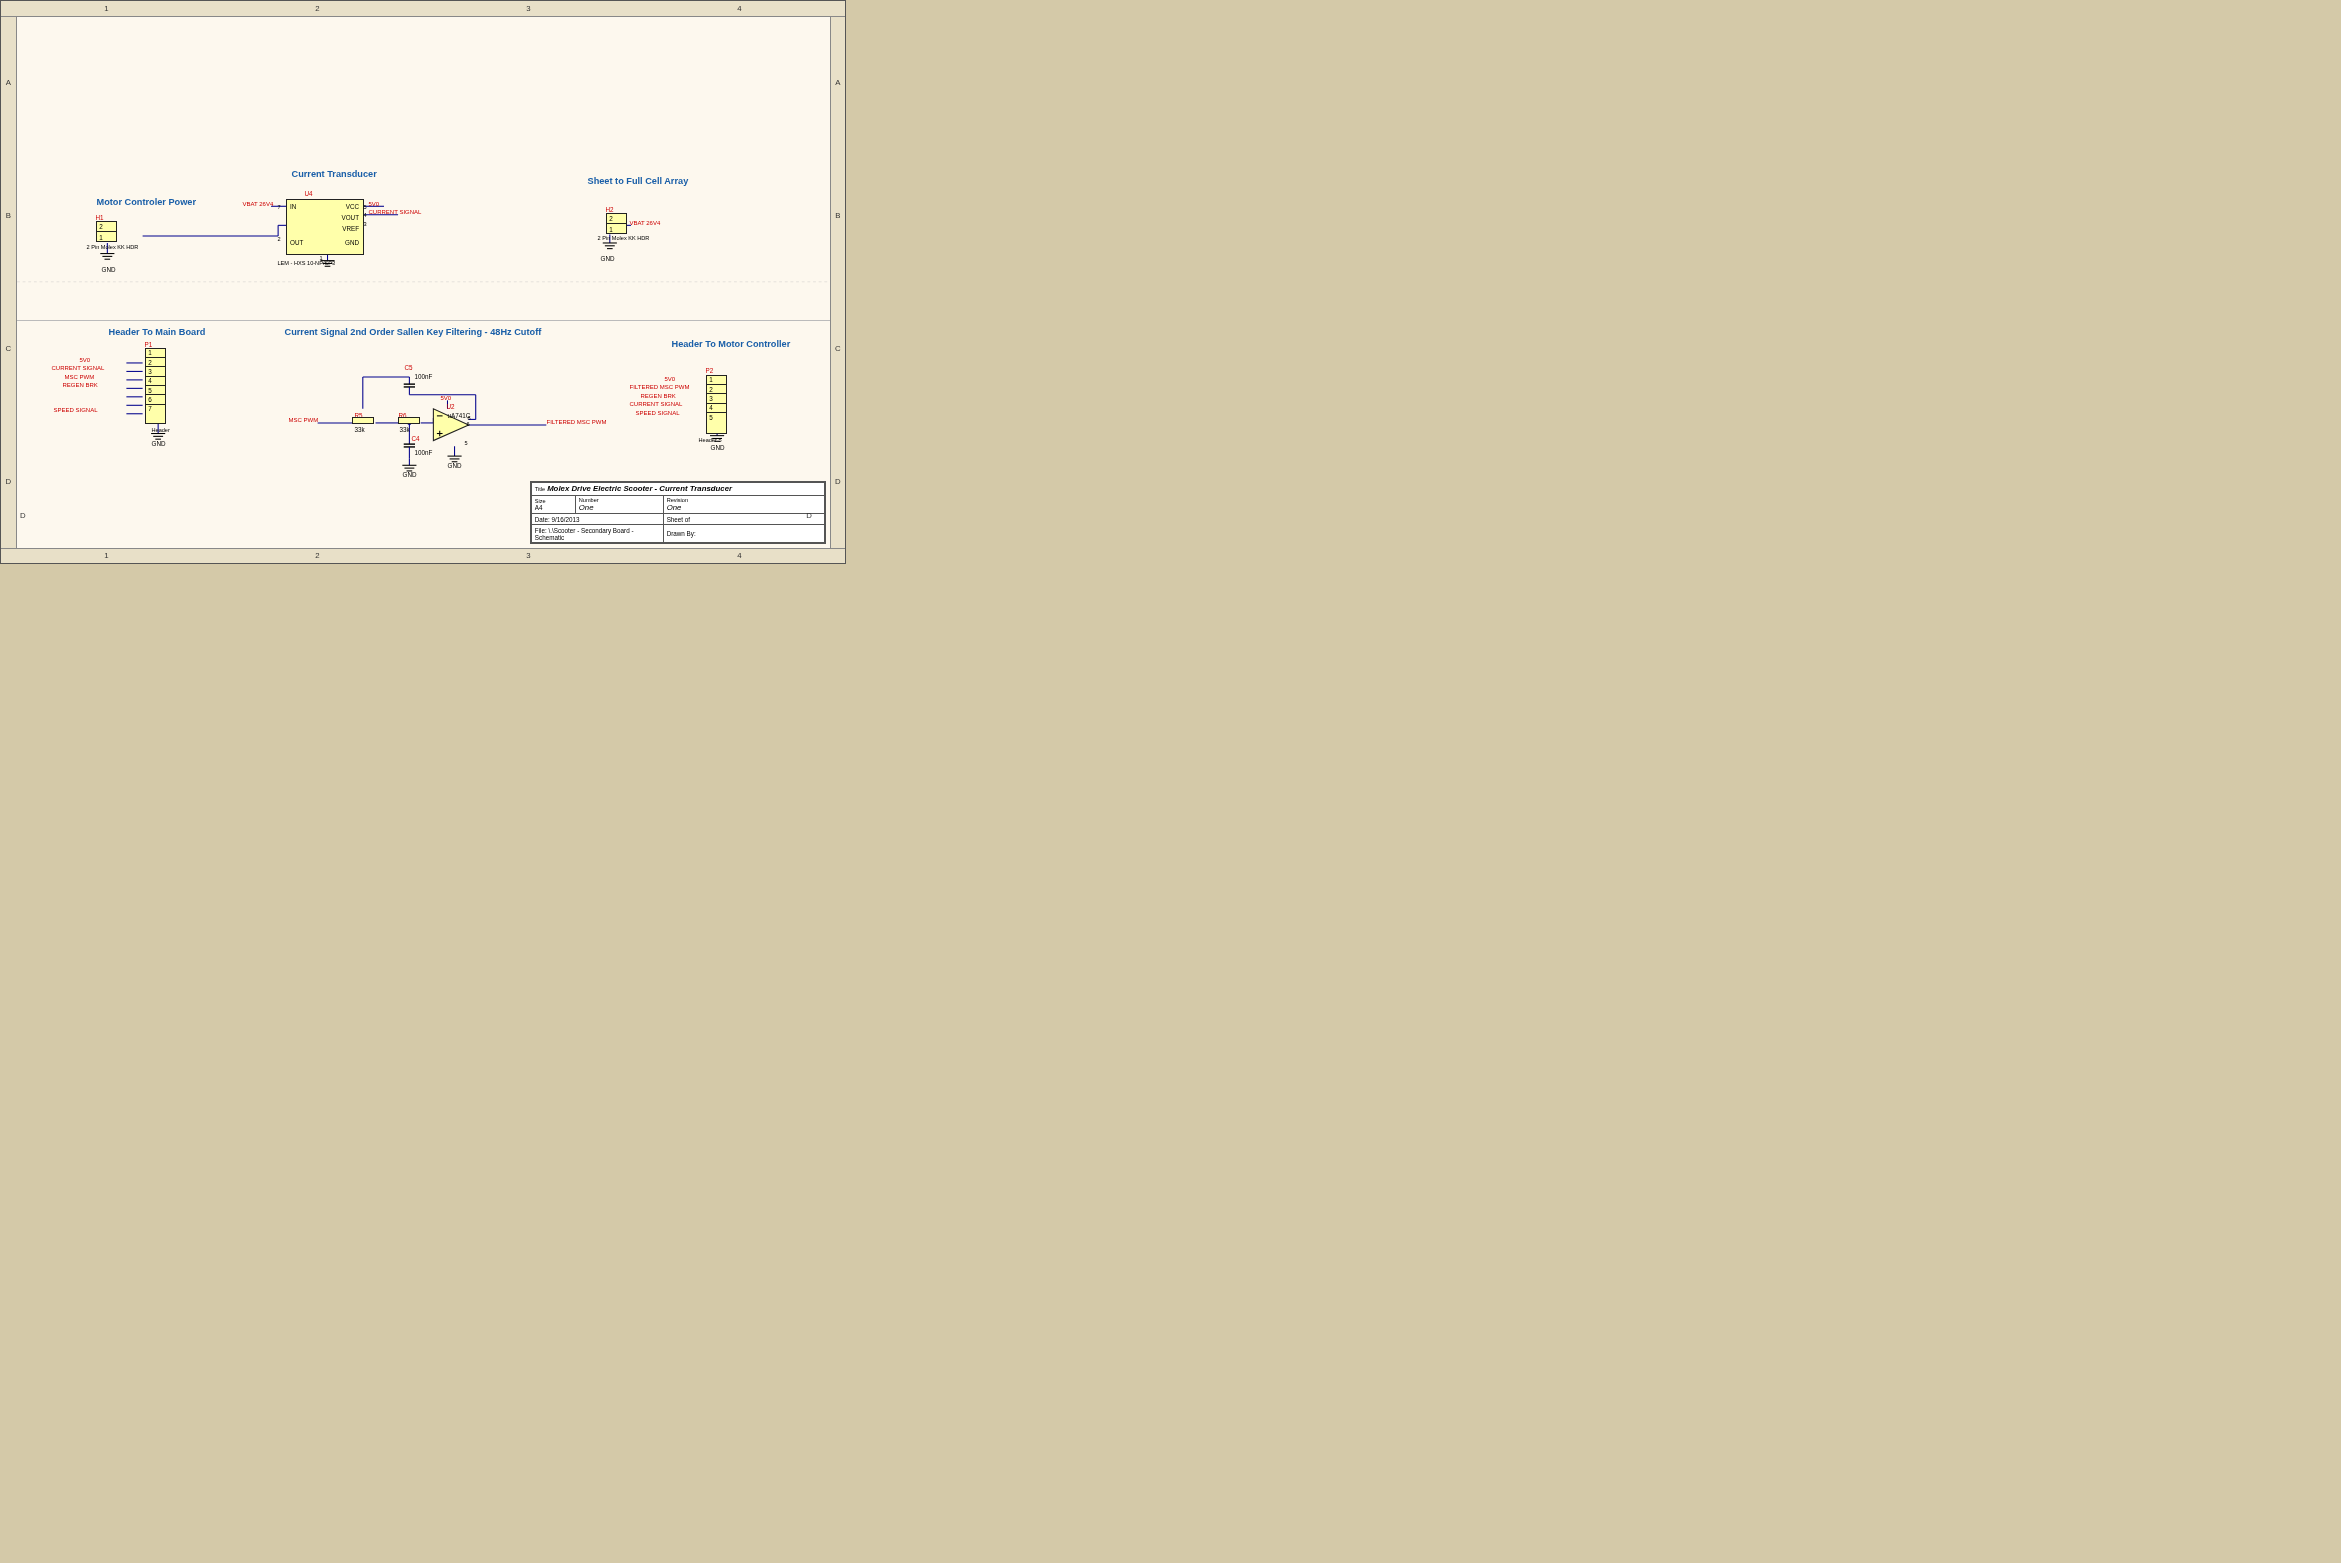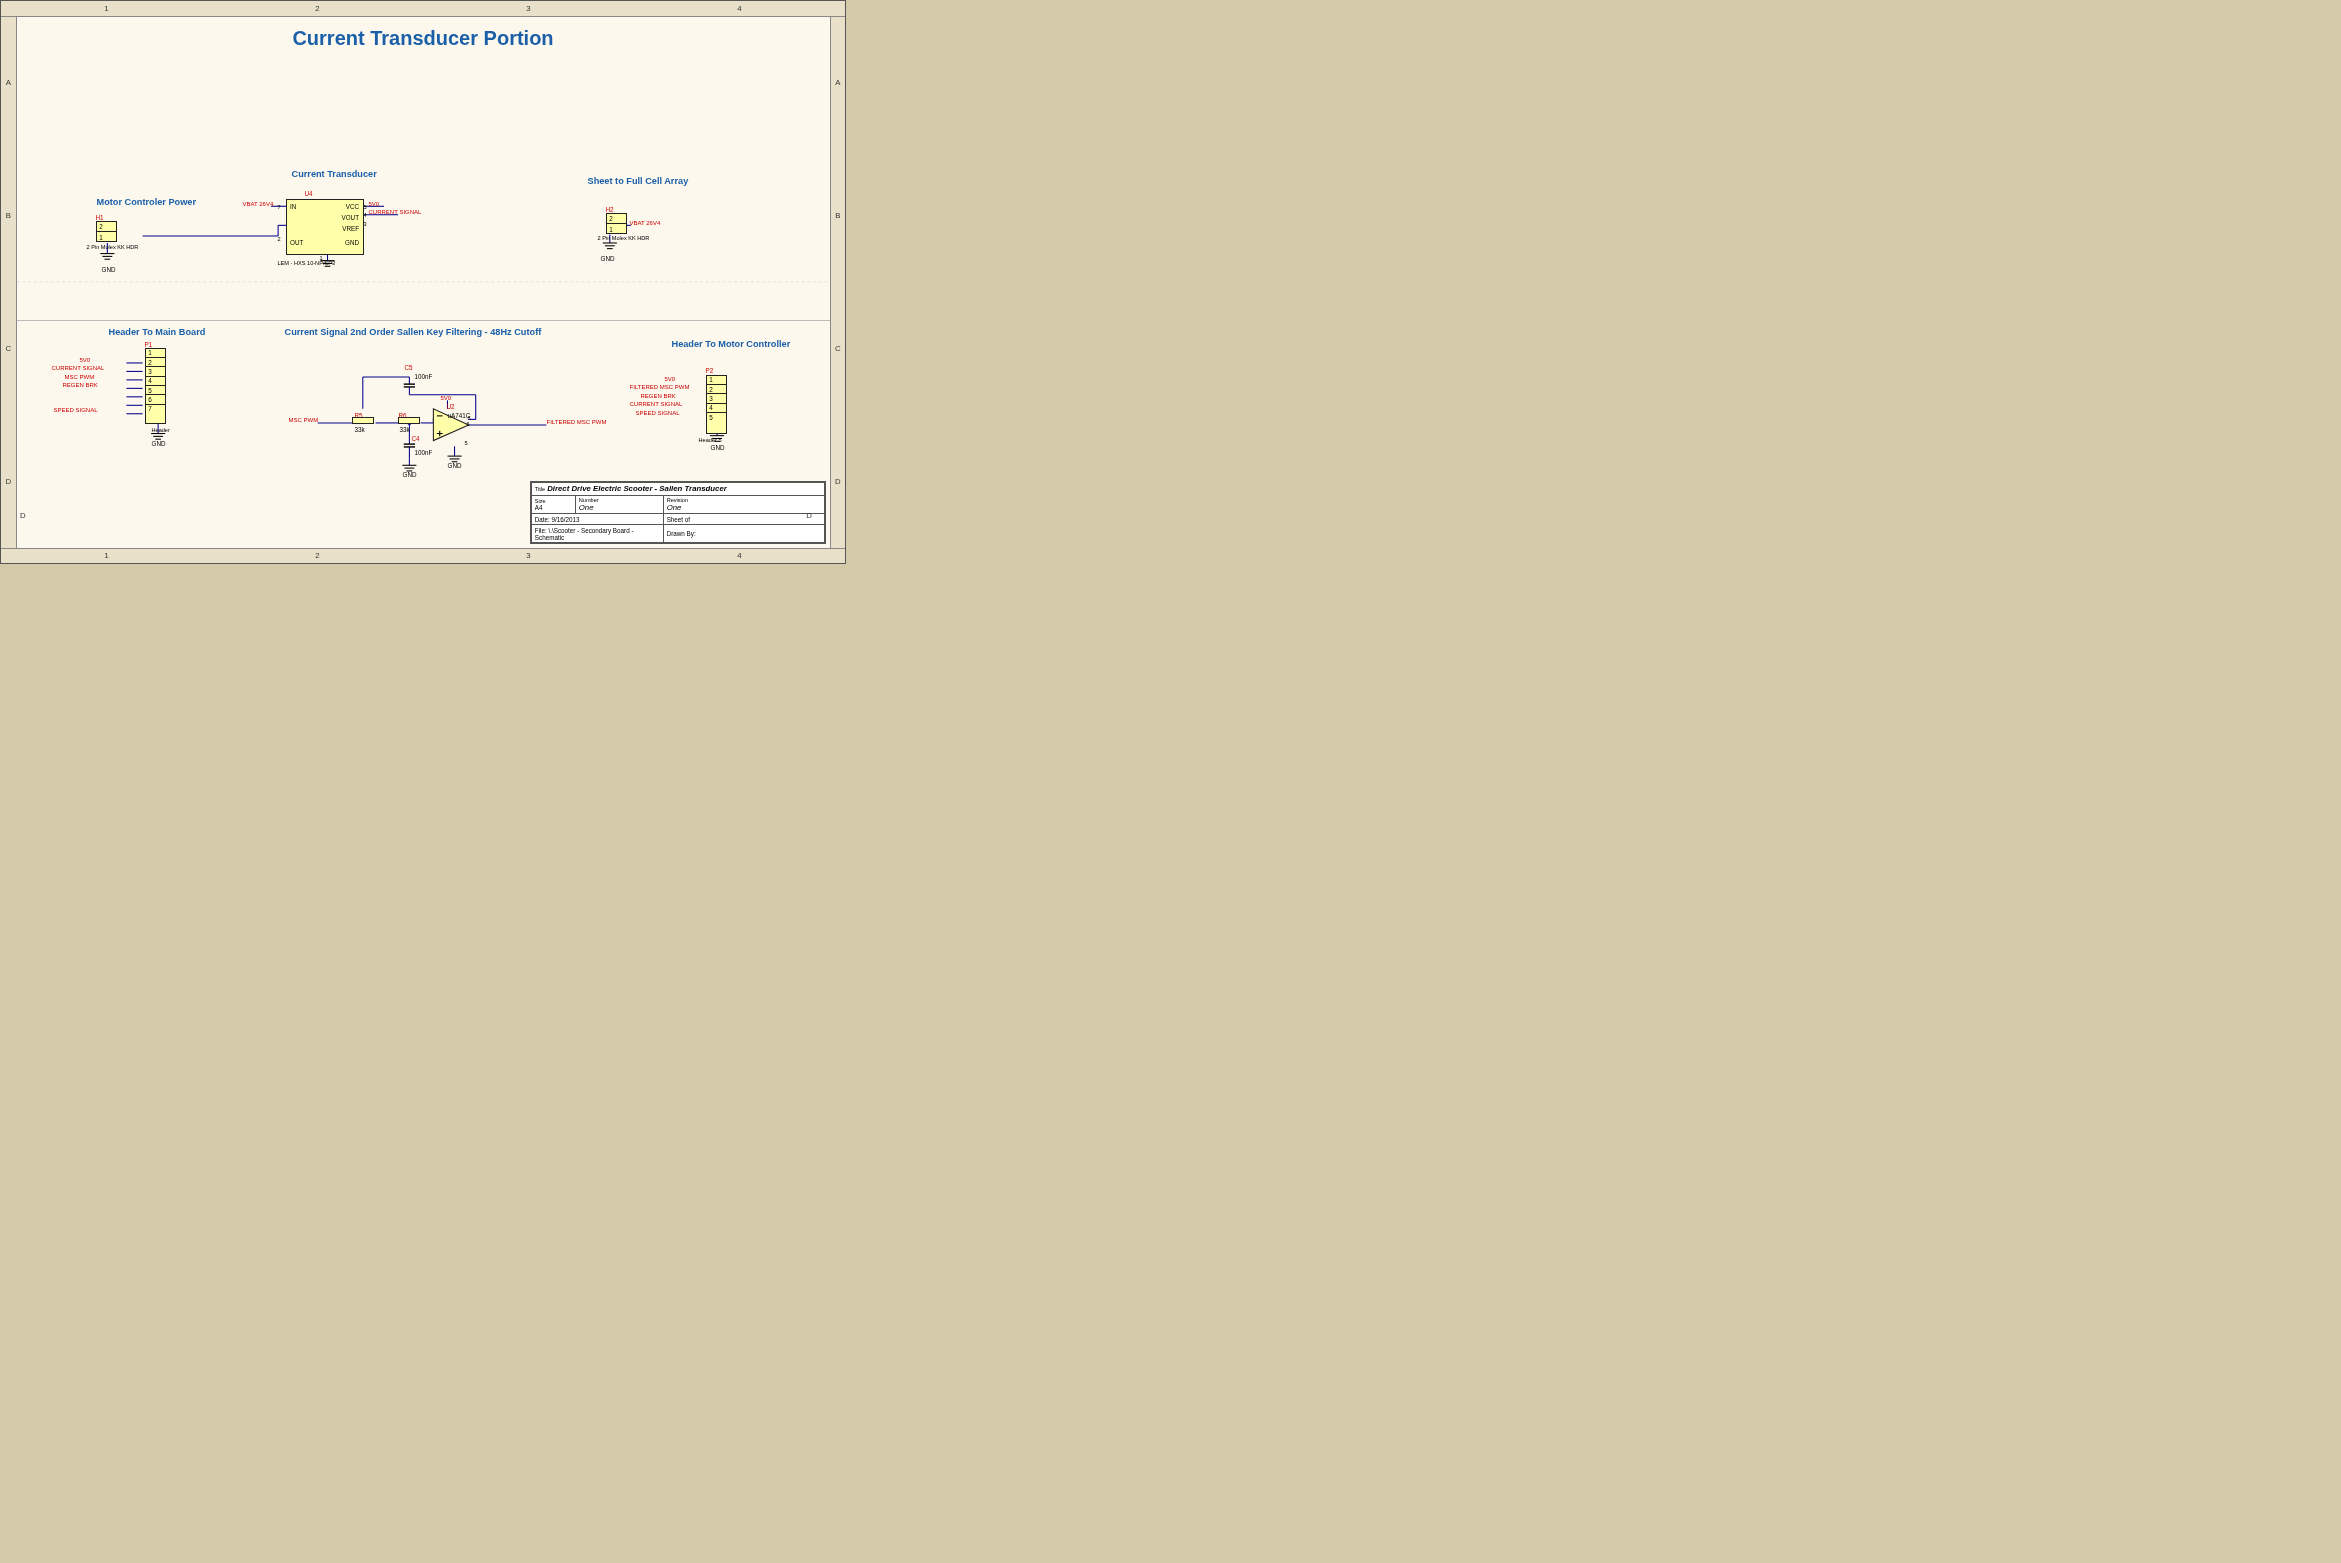--- a/index.html
+++ b/index.html
@@ -276,21 +276,20 @@
         <line x1="988" y1="601" x2="996" y2="601" stroke="#000" stroke-width="1.5"></line>
 
         <polygon points="590,555 590,600 640,578" fill="#ffffaa" stroke="#222" stroke-width="1.5"></polygon>
 
         <line x1="595" y1="565" x2="603" y2="565" stroke="#000" stroke-width="1.5"></line>
 
         <line x1="595" y1="590" x2="603" y2="590" stroke="#000" stroke-width="1.5"></line>
         <line x1="599" y1="586" x2="599" y2="594" stroke="#000" stroke-width="1.5"></line>
       </svg>
 
-      <div class="page-title">Current Transducer Portion</div>
 
       <div class="section-label" style="left:275px; top:152px;">Current Transducer</div>
 
       <div class="comp-ref" style="left:288px; top:173px;">U4</div>
 
       <div class="ic-box" style="left:269px; top:182px; width:78px; height:56px;">
         <div class="ic-label" style="left:3.5px; top:3.5px;">IN</div>
         <div class="ic-label" style="right:3.5px; top:3.5px;">VCC</div>
         <div class="ic-label" style="right:3.5px; top:14px;">VOUT</div>
         <div class="ic-label" style="right:3.5px; top:25px;">VREF</div>
@@ -410,21 +409,21 @@
       <div class="net-label" style="left:624px; top:376px; color:#cc0000;">REGEN BRK</div>
       <div class="net-label" style="left:613px; top:384px; color:#cc0000;">CURRENT SIGNAL</div>
       <div class="net-label" style="left:619px; top:393px; color:#cc0000;">SPEED SIGNAL</div>
 
       <div class="title-block">
         <table>
           <tbody>
               <tr class="title-row">
             <td colspan="4">
               <span style="font-size:5.6px; font-style:normal;">Title</span>
-              <span style="font-style:italic; font-size:7.8px; font-weight:bold;">Direct Drive Electric Scooter - Sallen Transducer</span>
+              <span style="font-style:italic; font-size:7.8px; font-weight:bold;">Molex Drive Electric Scooter - Current Transducer</span>
             </td>
           </tr>
           <tr>
             <td style="width:15%;">
               <div style="font-size:5.6px;">Size</div>
               <div>A4</div>
             </td>
             <td style="width:30%;">
               <div style="font-size:5.6px;">Number</div>
               <div style="font-style:italic; font-size:7.8px;">One</div>

